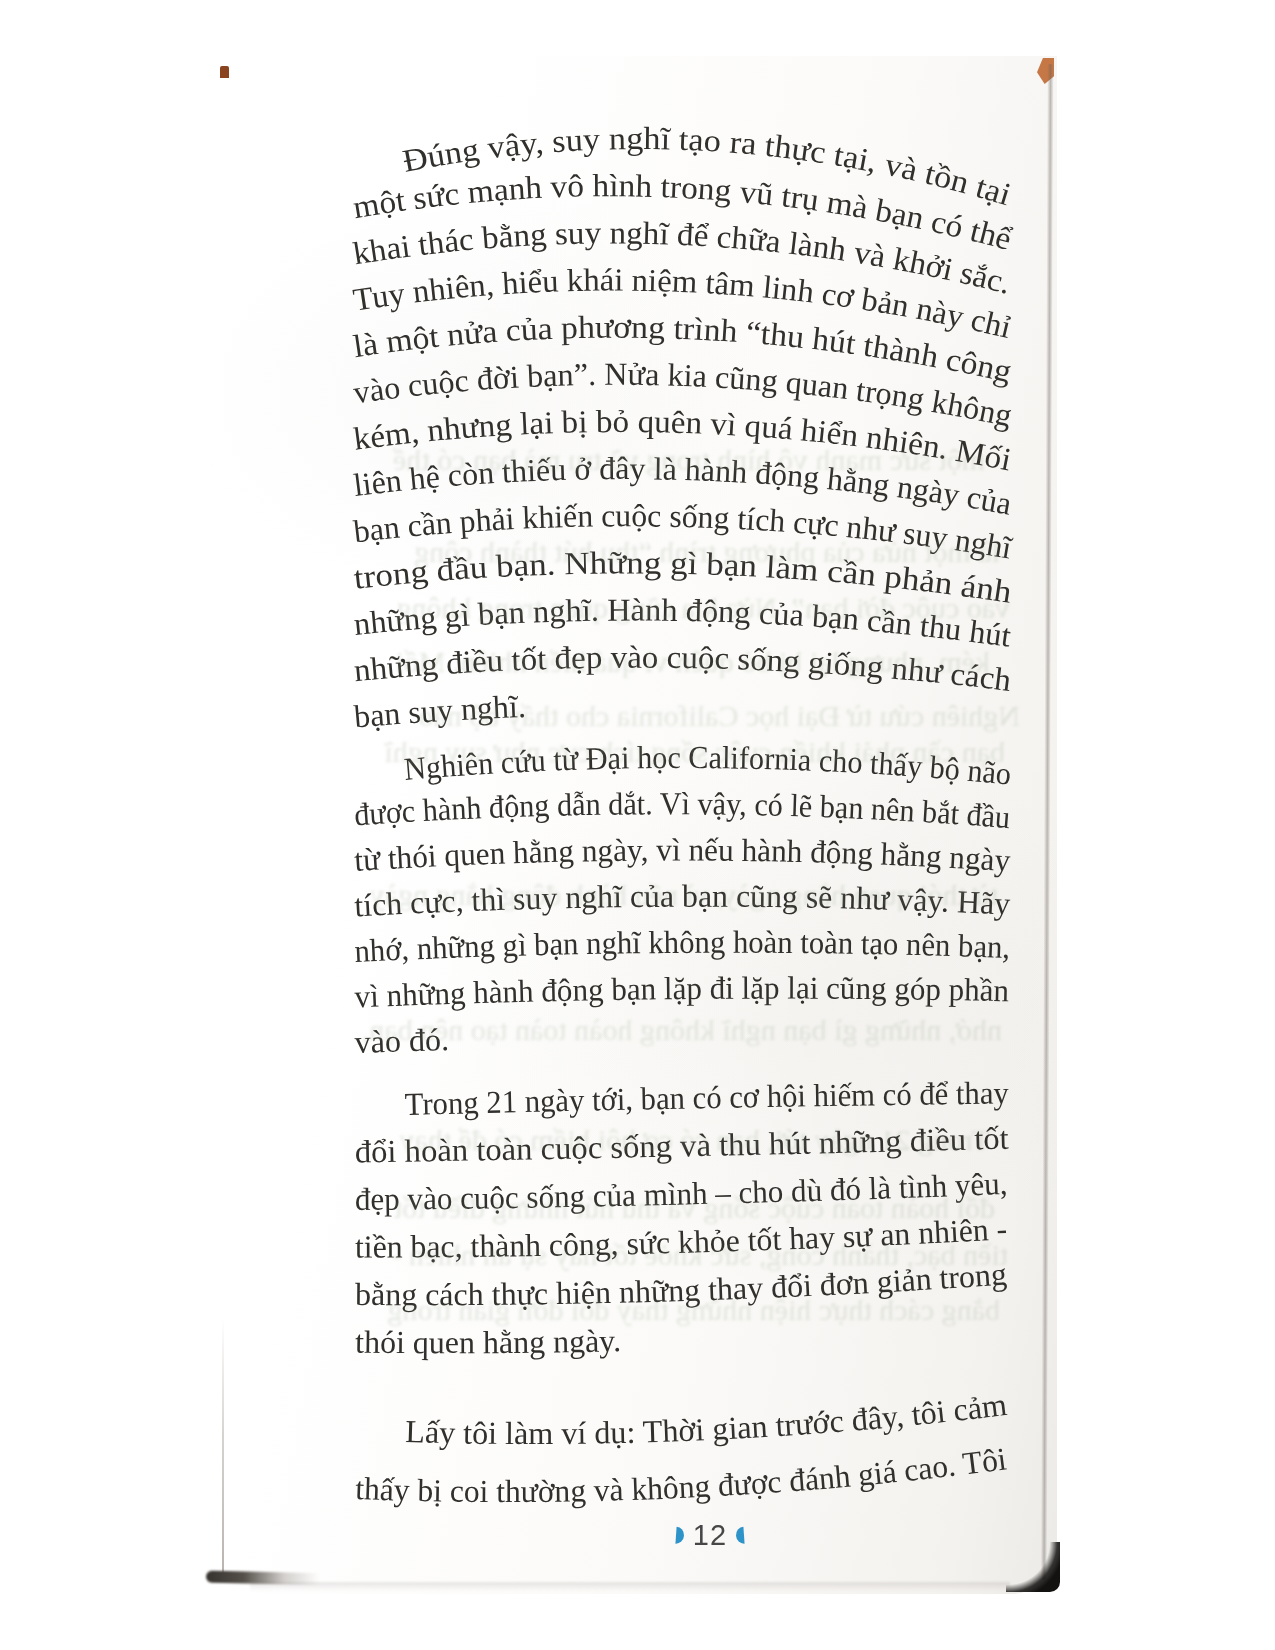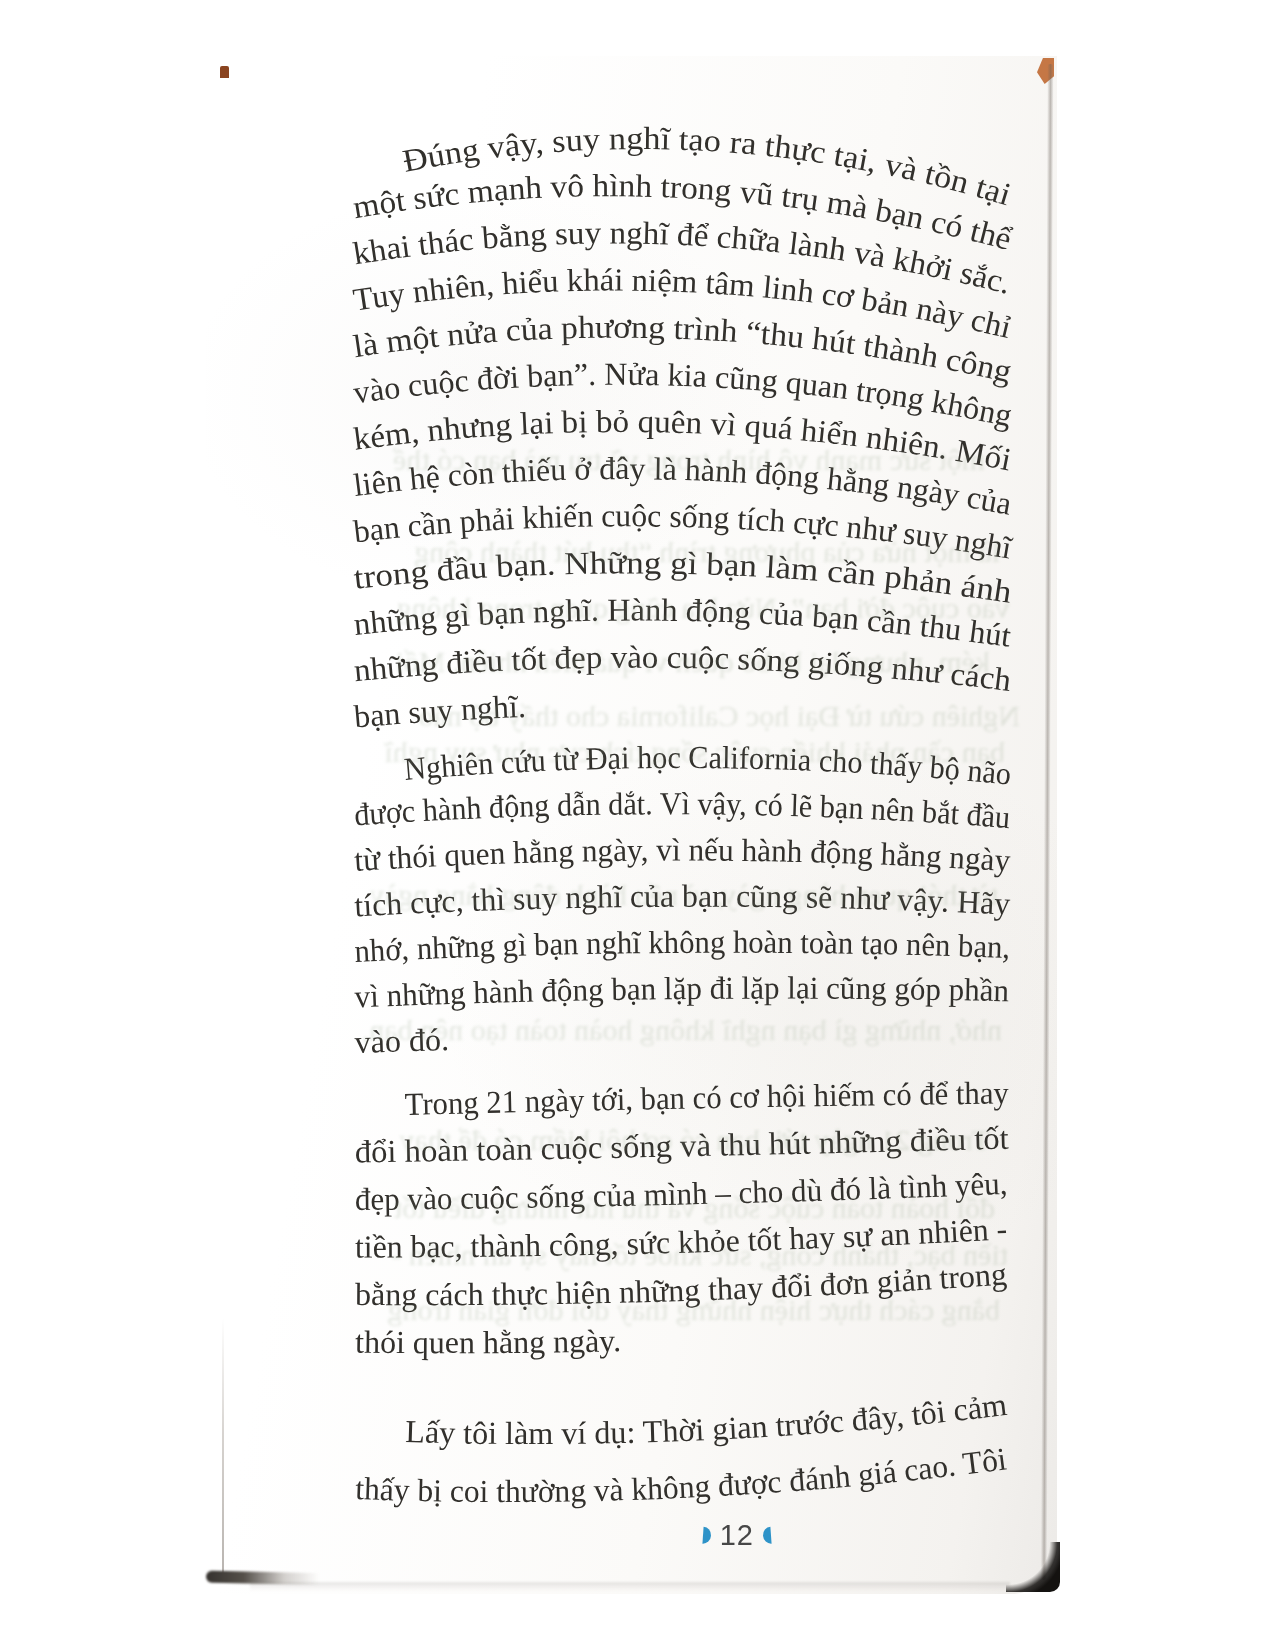--- a/index.html
+++ b/index.html
@@ -37,21 +37,21 @@
         border-radius:6px;transform:rotate(1.3deg);filter:blur(1px);}
   .black-corner{position:absolute;left:1006px;top:1542px;width:54px;height:50px;
         background:radial-gradient(circle at 4% 2%,rgba(0,0,0,0) 58%,rgba(20,18,16,0.85) 69%,#141210 79%);
         border-radius:0 0 10px 0;}
   
   svg.textlayer{position:absolute;left:0;top:0;}
   .bookline{font-family:"Liberation Serif",serif;font-size:32px;fill:#32302c;}
   .bleed{font-family:"Liberation Serif",serif;font-size:30px;fill:var(--bleed,#93a389);opacity:0.24;}
   
   .folio{position:absolute;left:649px;top:1518px;width:122px;height:34px;display:flex;
-         align-items:center;justify-content:flex-end;gap:9px;}
+         align-items:center;justify-content:center;gap:9px;}
   .folio-num{font-family:"Liberation Sans",sans-serif;font-size:29px;color:#474747;
          letter-spacing:1px;transform:scaleY(1.04);}
   .folio-mark{width:8px;height:17px;background:var(--accent,#2e93c8);display:inline-block;}
   .folio-mark.left{border-radius:0 100% 100% 0 / 0 50% 50% 0;transform:rotate(4deg);}
   .folio-mark.right{border-radius:100% 0 0 100% / 50% 0 0 50%;transform:rotate(-4deg);}
 </style>
 </head>
 <body>
 
 <div class="screen">

